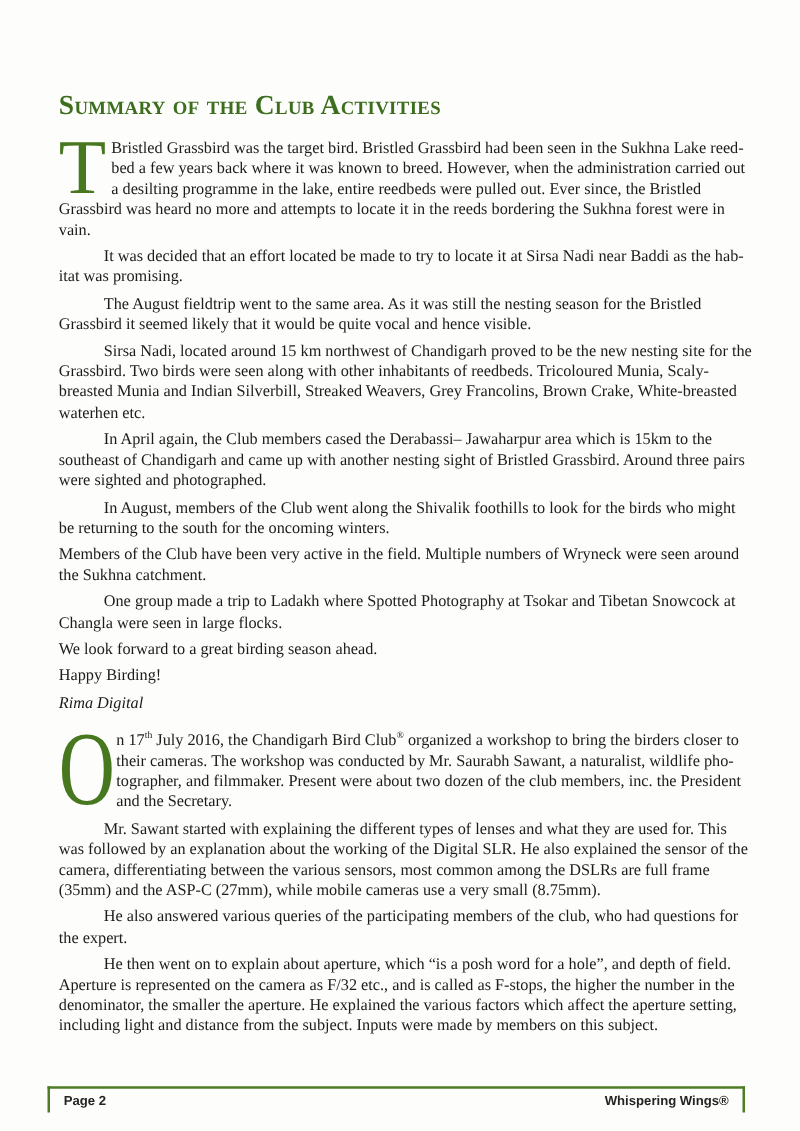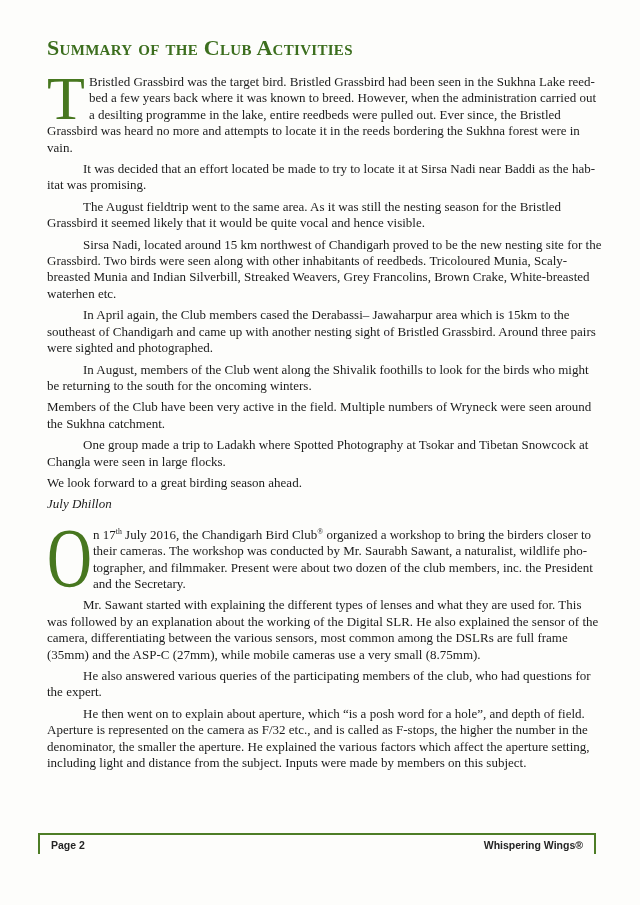--- a/index.html
+++ b/index.html
@@ -8,20 +8,21 @@
     background: #fdfdfb;
     font-family: "Liberation Serif", serif;
     color: #1b1b1b;
     position: relative;
     overflow: hidden;
   }
   .page {
     position: absolute; inset: 0;
     padding: 36px 36px 18px 47px;
     box-sizing: border-box;
+    margin-top: 36px;
   }
   .section-heading {
     font-size: 22px;
     line-height: 24px;
     font-weight: bold;
     font-variant: small-caps;
     letter-spacing: 0.3px;
     color: #3c6e1e;
     margin: 0;
   }
@@ -89,21 +90,22 @@
     <p class="body-p"><span class="dropcap dropcap-t">T</span></p>
     <p class="body-p">Bristled Grassbird was the target bird. Bristled Grassbird had been seen in the Sukhna Lake reed­bed a few years back where it was known to breed. However, when the administration carried out a de­silting programme in the lake, entire reedbeds were pulled out. Ever since, the Bristled Grassbird was heard no more and attempts to locate it in the reeds bordering the Sukhna forest were in vain.</p>
     <p class="body-p indent">It was decided that an effort located be made to try to locate it at Sirsa Nadi near Baddi as the hab­itat was promising.</p>
     <p class="body-p indent">The August fieldtrip went to the same area. As it was still the nesting season for the Bristled Grassbird it seemed likely that it would be quite vocal and hence visible.</p>
     <p class="body-p indent">Sirsa Nadi, located around 15 km northwest of Chandigarh proved to be the new nesting site for the Grassbird. Two birds were seen along with other inhabitants of reedbeds. Tricoloured Munia, Scaly-breasted Munia and Indian Silverbill, Streaked Weavers, Grey Francolins, Brown Crake, White-breasted waterhen etc.</p>
     <p class="body-p indent">In April again, the Club members cased the Derabassi– Jawaharpur area which is 15km to the southeast of Chandigarh and came up with another nesting sight of Bristled Grassbird. Around three pairs were sighted and photographed.</p>
     <p class="body-p indent">In August, members of the Club went along the Shivalik foothills to look for the birds who might be returning to the south for the oncoming winters.</p>
     <p class="body-p">Members of the Club have been very active in the field. Multiple numbers of Wryneck were seen around the Sukhna catchment.</p>
     <p class="body-p indent">One group made a trip to Ladakh where Spotted Photography at Tsokar and Tibetan Snowcock at Changla were seen in large flocks.</p>
     <p class="body-p">We look forward to a great birding season ahead.</p>
-    <p class="body-p sig">July Dhillon</p>
+    <p class="body-p">Happy Birding!</p>
+    <p class="body-p sig">Rima Digital</p>
   </div>
 
 
   <div class="section-body">
     <p class="body-p"><span class="dropcap dropcap-o">O</span><span>n 17</span><sup>th</sup><span> July 2016, the Chandigarh Bird Club</span><sup>®</sup><span> organized a workshop to bring the birders closer to their cameras. The workshop was conducted by Mr. Saurabh Sawant, a naturalist, wildlife pho­tographer, and filmmaker. Present were about two dozen of the club members, inc. the President and the Secretary.</span></p>
     <p class="body-p indent">Mr. Sawant started with explaining the different types of lenses and what they are used for. This was followed by an explanation about the working of the Digital SLR. He also explained the sensor of the camera, differentiating between the various sensors, most common among the DSLRs are full frame (35mm) and the ASP-C (27mm), while mobile cameras use a very small (8.75mm).</p>
     <p class="body-p indent">He also answered various queries of the participating members of the club, who had questions for the expert.</p>
     <p class="body-p indent">He then went on to explain about aperture, which “is a posh word for a hole”, and depth of field. Aperture is represented on the camera as F/32 etc., and is called as F-stops, the higher the number in the denominator, the smaller the aperture. He explained the various factors which affect the aperture setting, including light and distance from the subject. Inputs were made by members on this subject.</p>
   </div>
 

